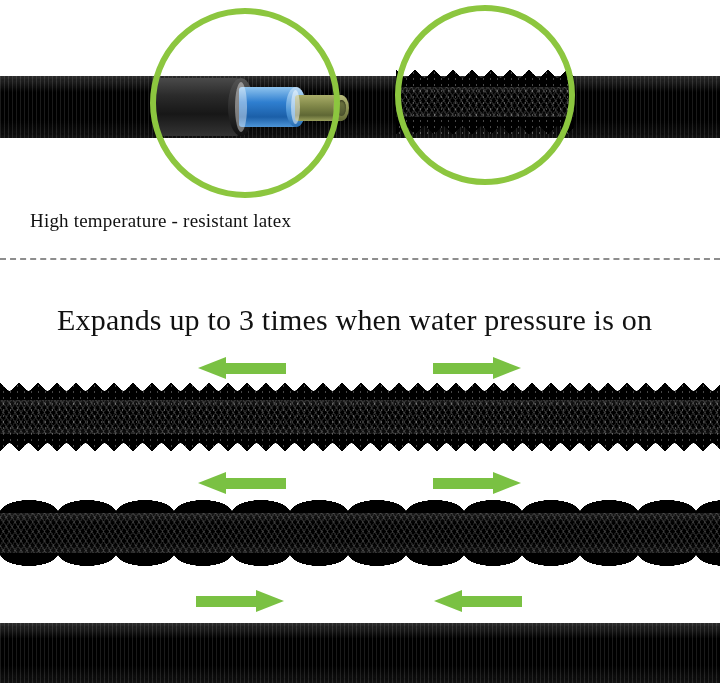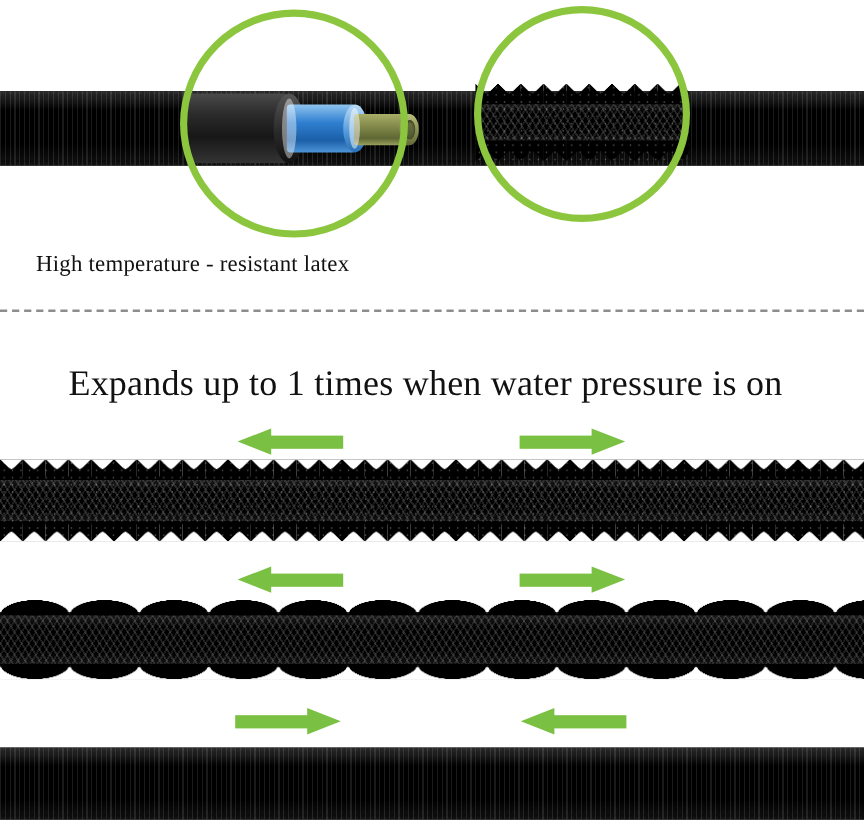--- a/index.html
+++ b/index.html
@@ -151,21 +151,21 @@
     </div>
 
     <div class="ring" style="left:395px;top:5px;width:180px;height:180px;"></div>
   </div>
 
   <div class="cap" style="left:30px;top:210px;">High temperature - resistant latex</div>
 
 
   <div class="divider" style="top:258px;"></div>
 
-  <div class="headline" style="left:57px;top:303px;">Expands up to 1 times when water pressure is on</div>
+  <div class="headline" style="left:57px;top:303px;">Expands up to 3 times when water pressure is on</div>
 
   <div>
     <div class="arrow left" style="left:198px;top:357px;width:88px;">
       <div class="head"></div>
       <div class="shaft"></div>
     </div>
     <div class="arrow right" style="left:433px;top:357px;width:88px;">
       <div class="shaft"></div>
       <div class="head"></div>
     </div>

